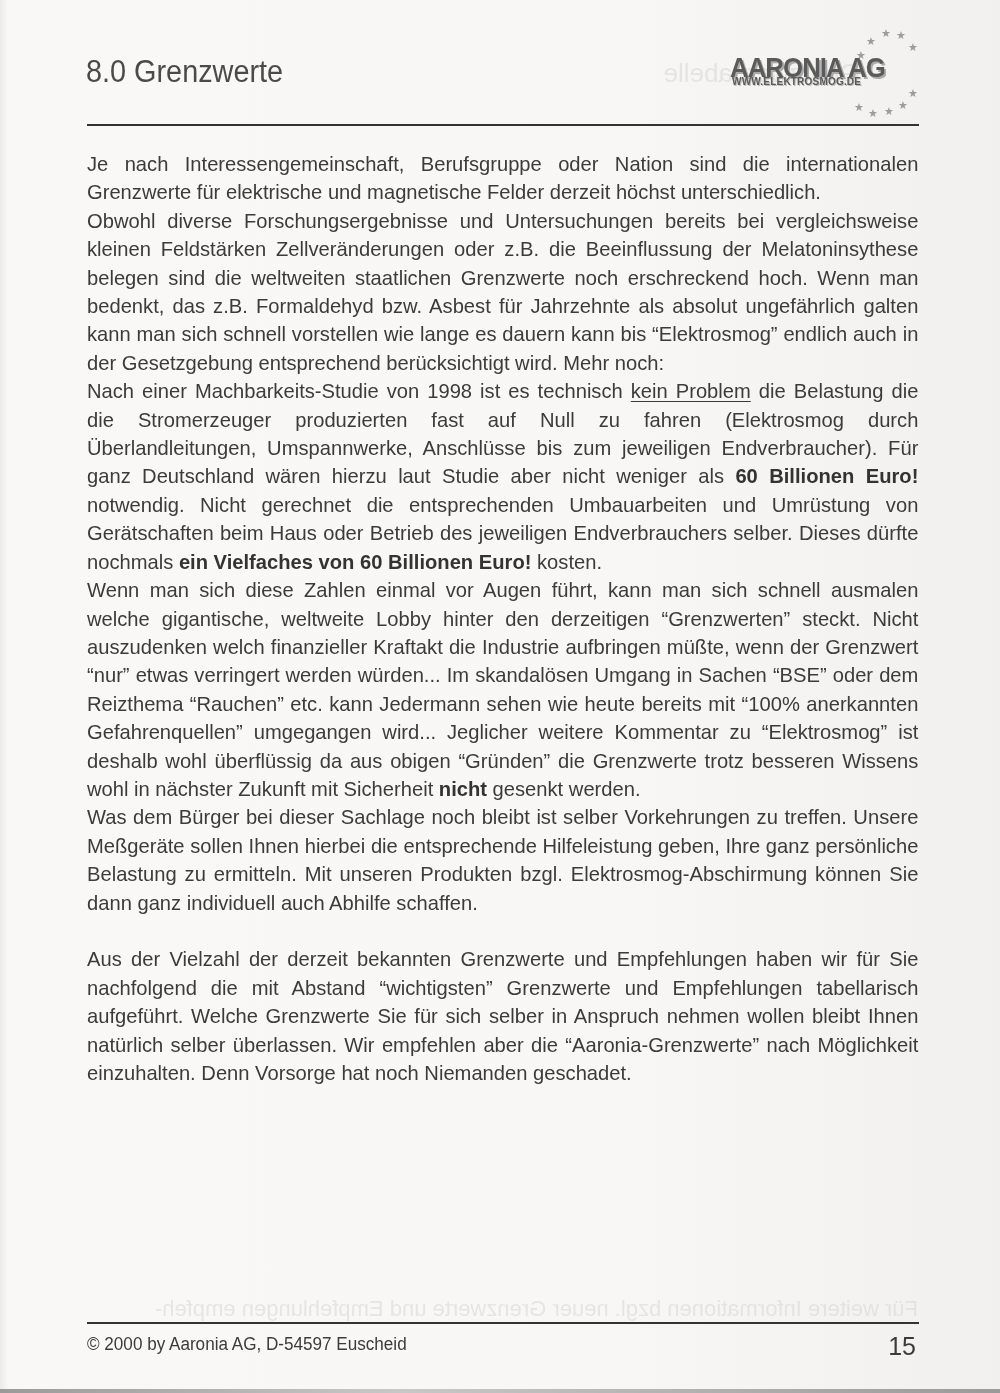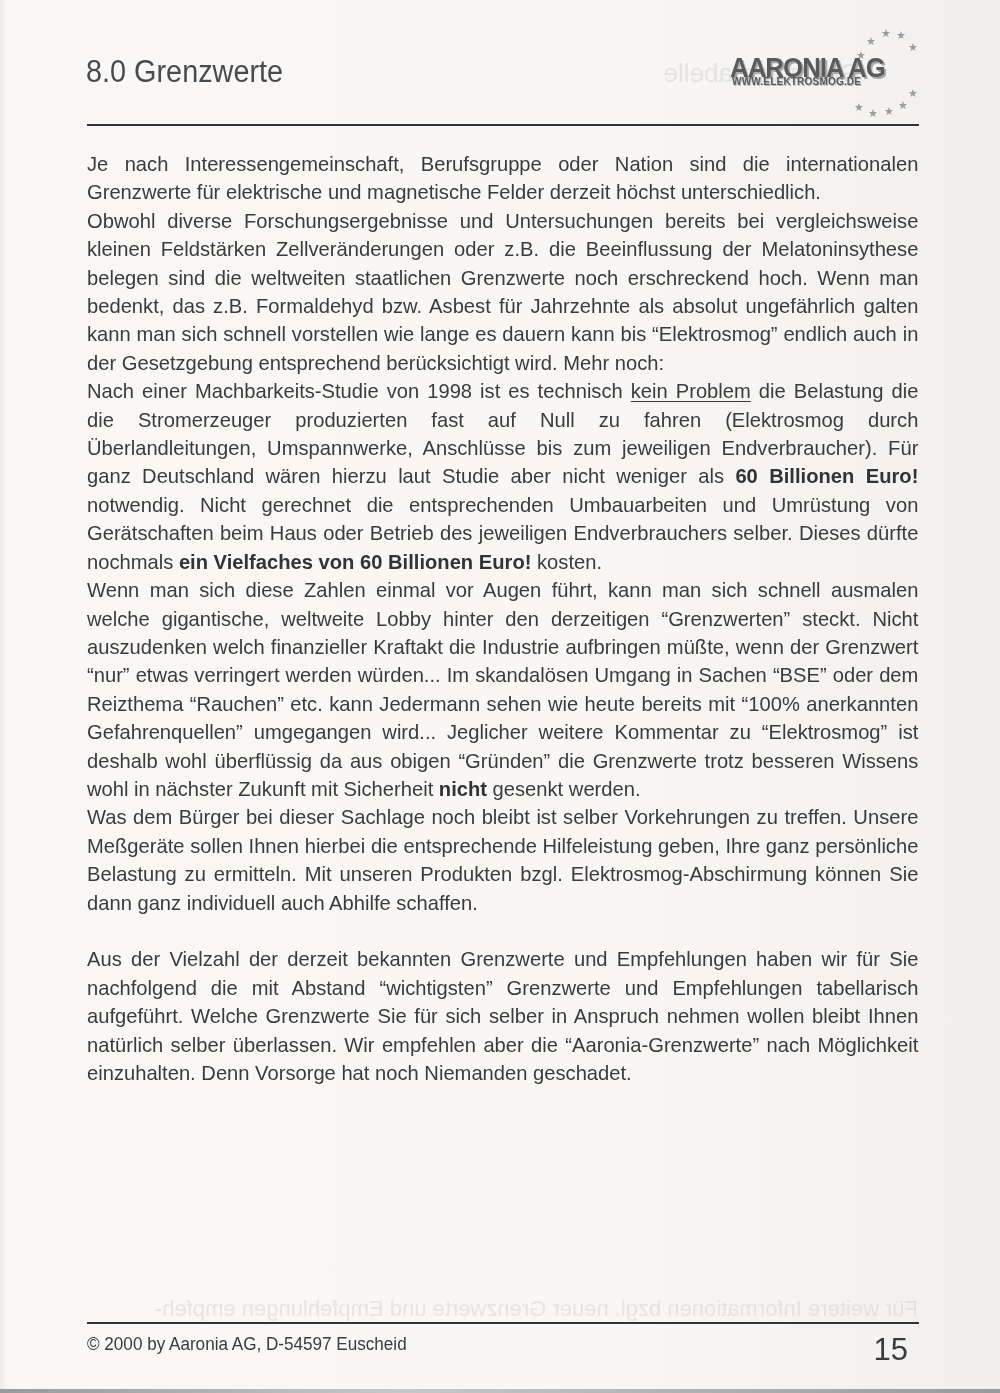--- a/index.html
+++ b/index.html
@@ -55,22 +55,22 @@
   .body-text p { margin: 0; }
   .body-text p.gap { margin-top: 28.4px; }
   .body-text b { color: #333; }
   .body-text u { text-decoration-thickness: 1px; text-underline-offset: 3px; }
   .footer-copy {
     position: absolute; left: 87px; top: 1334px;
     font-size: 18px; color: #3b3b3b;
     transform: scaleX(0.95); transform-origin: left;
   }
   .page-num {
-    position: absolute; right: 92px; top: 1332px;
-    font-size: 31px; color: #3b3b3b;
+    position: absolute; right: 84px; top: 1332px;
+    font-size: 25px; color: #3b3b3b;
   }
   .scan-edge {
     position: absolute; left: 0; bottom: 0; width: 1000px; height: 4px;
     background: linear-gradient(90deg, #9a9a9a, #c8c8c8 40%, #9a9a9a);
   }
 </style>
 </head>
 <body>
 
 <div class="page">

